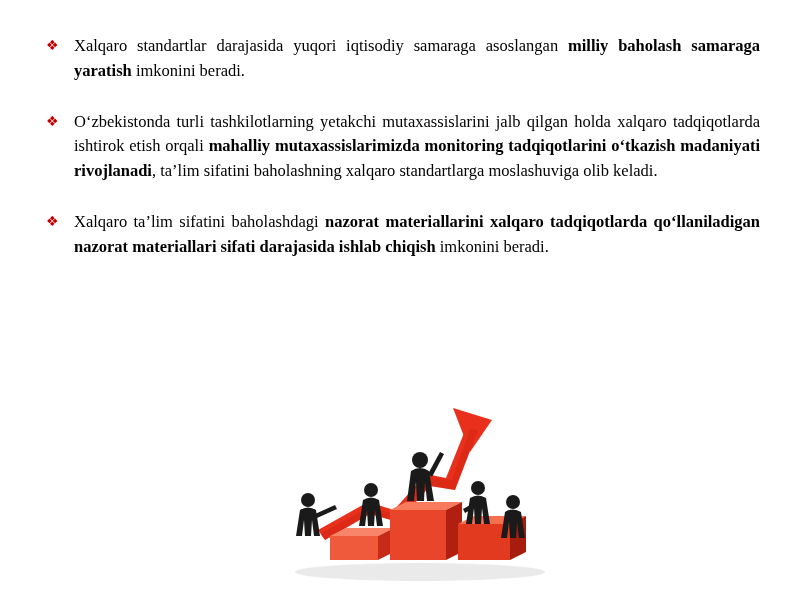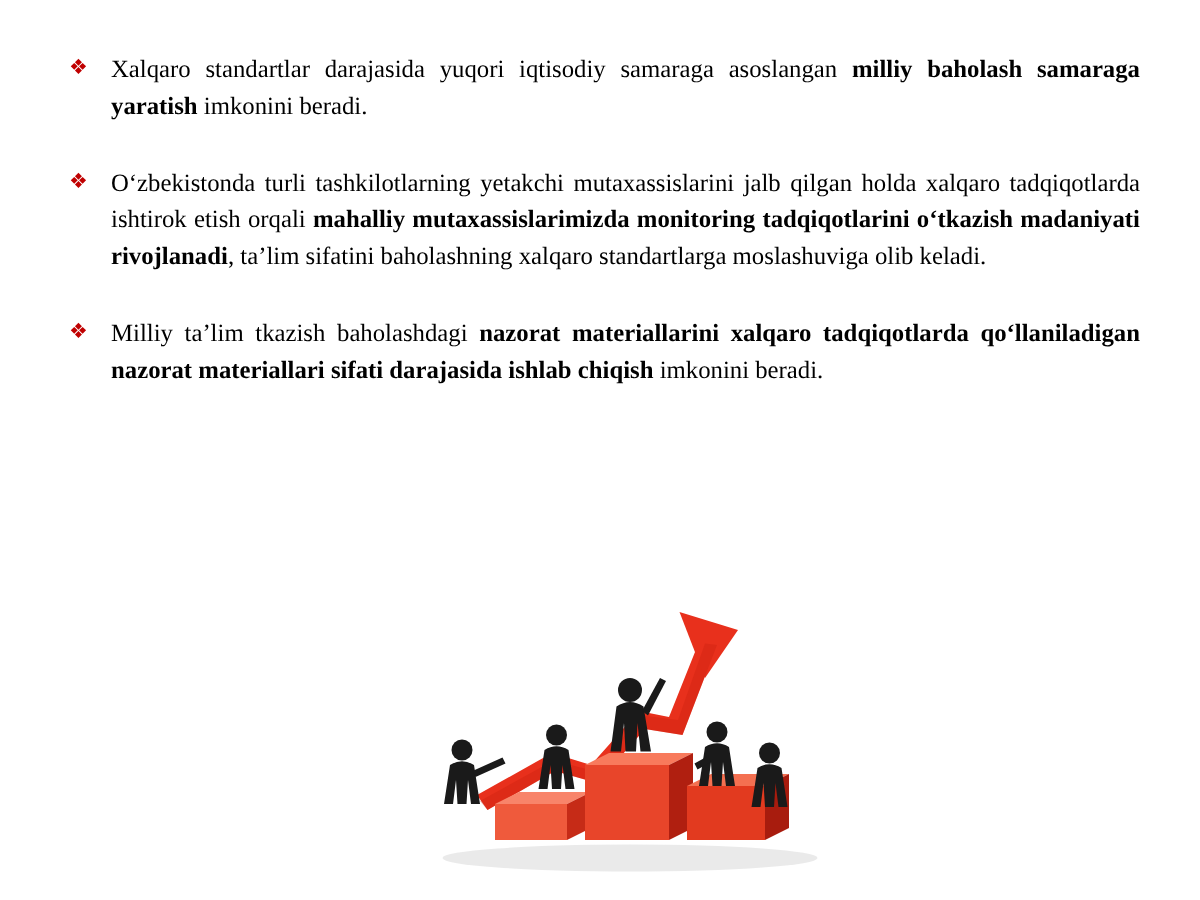--- a/index.html
+++ b/index.html
@@ -79,21 +79,21 @@
     <li class="bullet-item">
       <span class="bullet-marker">❖</span>
       <span class="bullet-text">
         <span>O‘zbekistonda turli tashkilotlarning yetakchi mutaxassislarini jalb qilgan holda xalqaro tadqiqotlarda ishtirok etish orqali </span><span class="bold">mahalliy mutaxassislarimizda monitoring tadqiqotlarini o‘tkazish madaniyati rivojlanadi</span><span>, ta’lim sifatini baholashning xalqaro standartlarga moslashuviga olib keladi.</span>
       </span>
     </li>
 
     <li class="bullet-item">
       <span class="bullet-marker">❖</span>
       <span class="bullet-text">
-        <span>Milliy ta’lim tkazish baholashdagi </span><span class="bold">nazorat materiallarini xalqaro tadqiqotlarda qo‘llaniladigan nazorat materiallari sifati darajasida ishlab chiqish</span><span> imkonini beradi.</span>
+        <span>Xalqaro ta’lim sifatini baholashdagi </span><span class="bold">nazorat materiallarini xalqaro tadqiqotlarda qo‘llaniladigan nazorat materiallari sifati darajasida ishlab chiqish</span><span> imkonini beradi.</span>
       </span>
     </li>
   </ul>
 
   <div class="art">
     <svg width="300" height="200" viewBox="0 0 300 200" xmlns="http://www.w3.org/2000/svg">
 
       <ellipse cx="150" cy="182" rx="125" ry="9" fill="#d9d9d9" opacity="0.55"></ellipse>
 
       <g>

